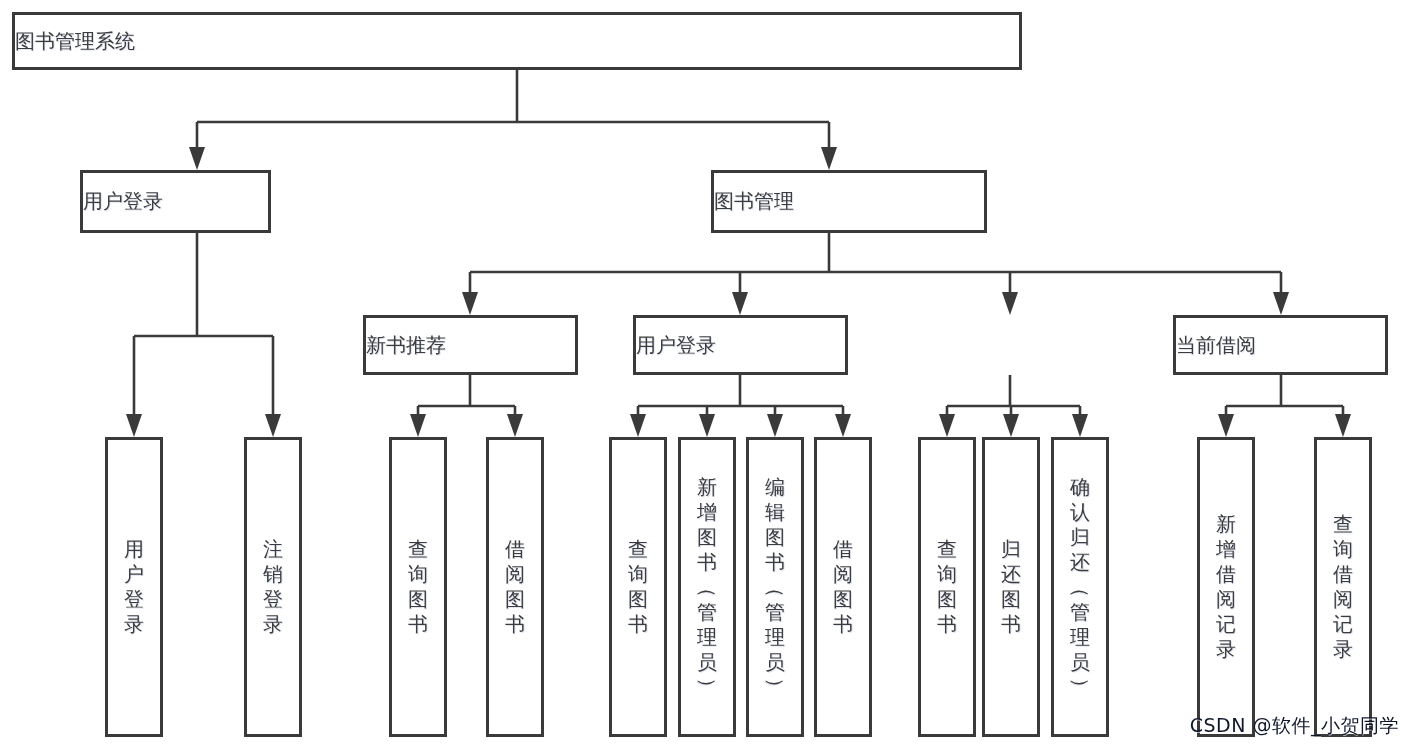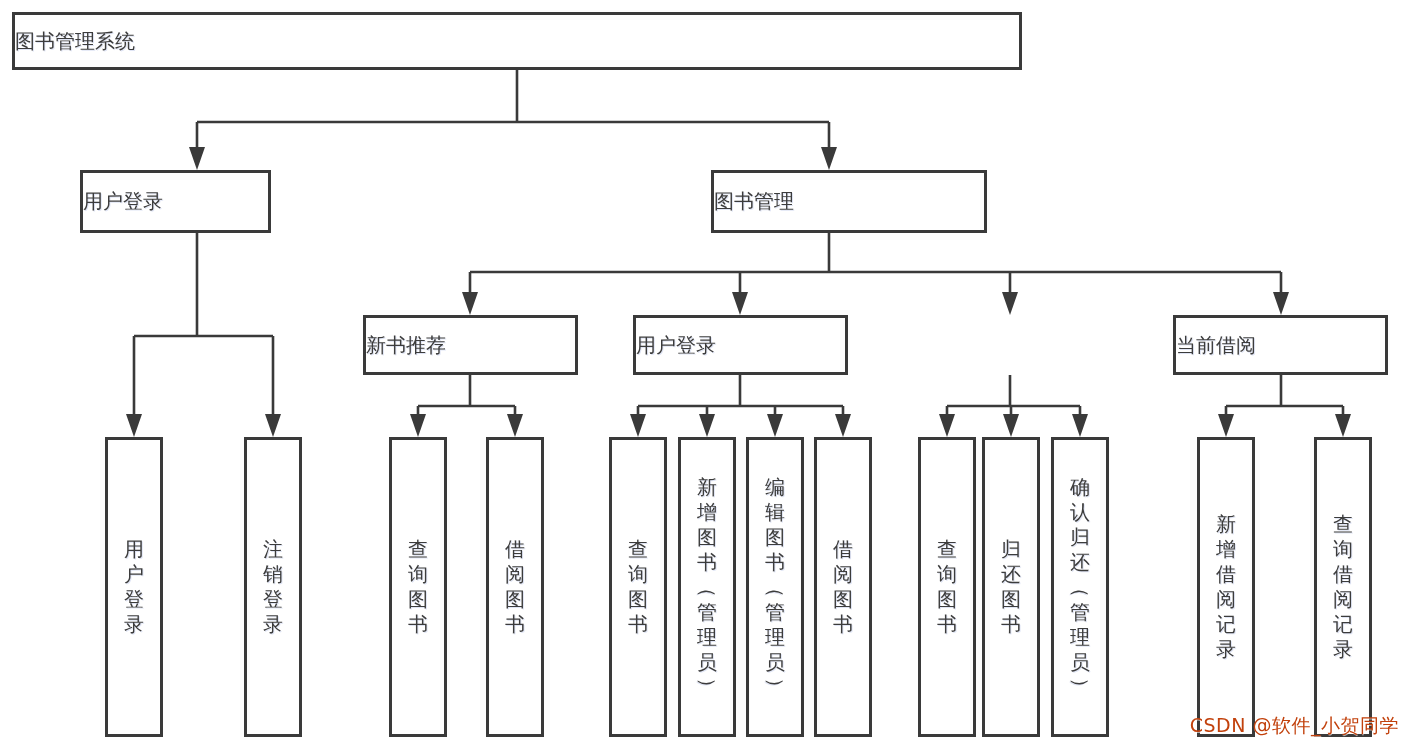--- a/index.html
+++ b/index.html
@@ -35,21 +35,21 @@
     display:flex;flex-direction:column;align-items:center;justify-content:center;
     color:#3c3c3c;font-size:20px;line-height:25px;
     text-shadow:1px 1px 0 rgba(130,150,215,0.25);
   }
   .vlabel span{display:block;height:25px;}
   .vlabel span.rot{transform:rotate(90deg);}
   #watermark{
     position:absolute;
     right:6px;top:713px;
     font-size:19px;
-    color:#c2410c;
+    color:#0f172a;
     letter-spacing:0.5px;
     z-index:3;
     text-shadow:0.5px 0.5px 0 rgba(255,255,255,0.6);
   }
 </style>
 </head>
 <body>
 
 <div id="canvas">
 

